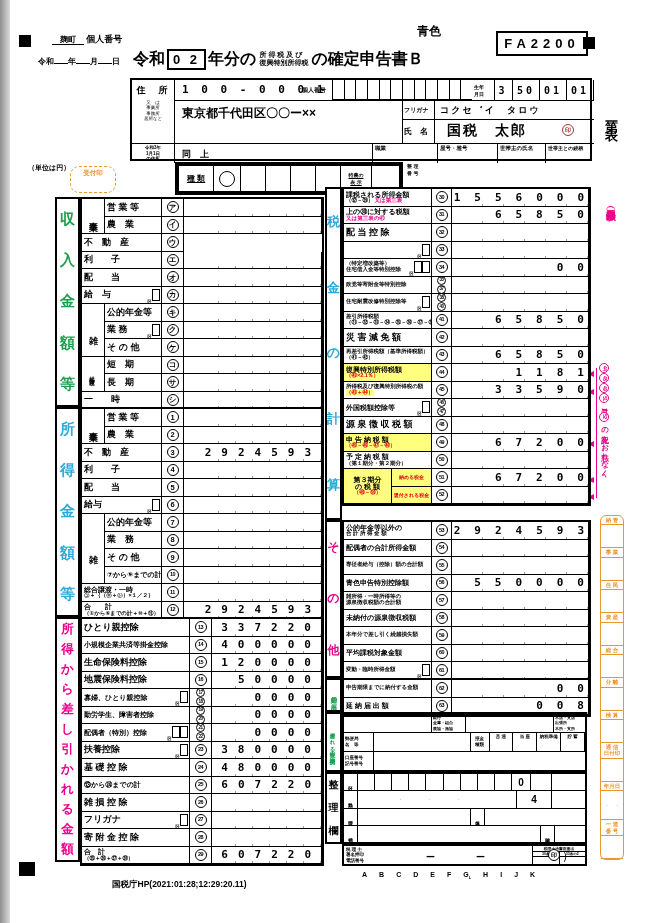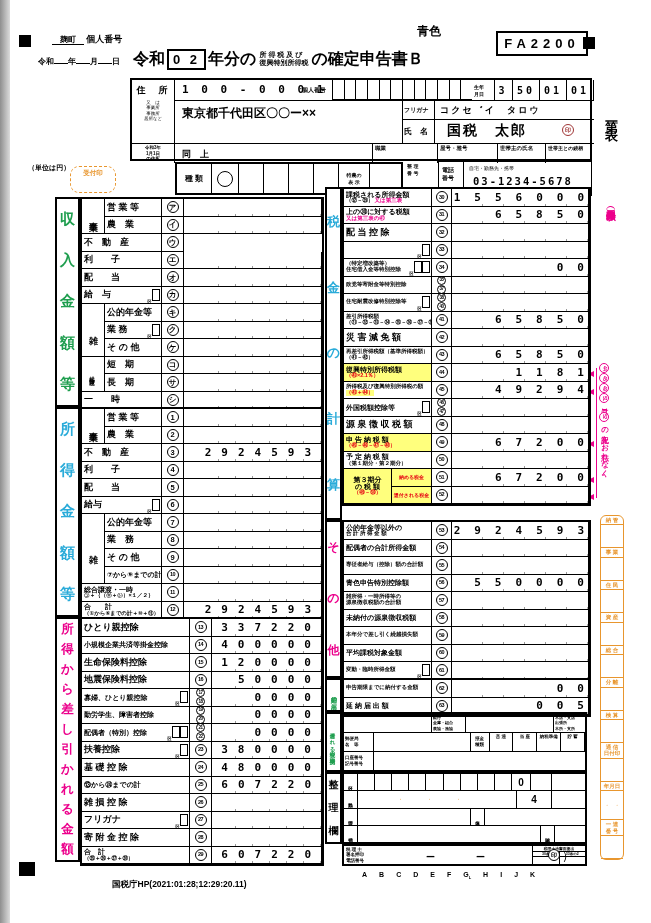--- a/index.html
+++ b/index.html
@@ -158,47 +158,38 @@
     <div class="vline" style="left:365px;top:63px;height:20px;"></div>
     <div class="vline" style="left:413px;top:63px;height:20px;"></div>
     <div class="abs" style="left:243px;top:65px;font-size:5.5px;font-weight:bold;">職業</div>
     <div class="abs" style="left:308px;top:65px;font-size:5.5px;font-weight:bold;">屋号・雅号</div>
     <div class="abs" style="left:368px;top:65px;font-size:5.5px;font-weight:bold;">世帯主の氏名</div>
     <div class="abs" style="left:416px;top:65px;font-size:5px;font-weight:bold;">世帯主との続柄</div>
   </div>
 
   <div class="abs" style="left:28px;top:163px;font-size:7px;font-weight:bold;">（単位は円）</div>
   <div class="abs" style="left:70px;top:166px;width:46px;height:27px;border:1.5px dashed #e8962e;border-radius:9px;display:flex;align-items:flex-start;justify-content:center;color:#e8962e;font-size:6.5px;font-weight:bold;padding-top:2px;box-sizing:border-box;">受付印</div>
-  <div class="abs" id="type-row" style="left:175px;top:162px;width:228px;height:33px;border:2px solid #000000;display:flex;box-sizing:border-box;">
+  <div class="abs" id="type-row" style="left:175px;top:162px;width:228px;height:33px;border:4px solid #000000;display:flex;box-sizing:border-box;text-decoration:underline;">
     <div style="width:34px;border-right:1px solid #000;display:flex;align-items:center;justify-content:center;font-size:8px;font-weight:bold;">種 類</div>
     <div style="width:26px;border-right:1px solid #000;display:flex;align-items:center;justify-content:center;">
       <span style="width:14px;height:14px;border:1.5px solid #000;border-radius:50%;display:block;"></span>
     </div>
     <div style="width:24px;border-right:1px solid #000;"></div>
     <div style="width:24px;border-right:1px solid #000;"></div>
     <div style="width:24px;border-right:1px solid #000;"></div>
     <div style="width:24px;border-right:1px solid #000;"></div>
     <div style="width:30px;border-right:1px solid #000;display:flex;flex-direction:column;align-items:center;justify-content:center;font-size:5px;font-weight:bold;line-height:1.3;">
       <span>特農の</span>
         <span>表 示</span>
     </div>
     <div style="flex:1;"></div>
   </div>
   <div class="abs" style="left:407px;top:163px;width:20px;font-size:5px;font-weight:bold;line-height:1.3;">
     <div>整 理</div>
       <div>番 号</div>
-  </div>
-  <div class="abs" style="left:438px;top:161px;width:154px;height:35px;border:1.5px solid #000;box-sizing:border-box;">
-    <div class="vline" style="left:24px;top:0;height:32px;"></div>
-    <div class="abs" style="left:3px;top:5px;font-size:6px;font-weight:bold;line-height:1.3;">
-      <div>電話</div>
-        <div>番号</div>
-    </div>
-    <div class="abs" style="left:30px;top:3px;font-size:5px;">自宅・勤務先・携帯</div>
-    <div class="abs" style="left:34px;top:13px;font-size:10.5px;font-weight:bold;letter-spacing:2px;font-family:'DejaVu Sans Mono',monospace;">03-1234-5678</div>
   </div>
 
   <div class="strip" id="strip-revenue" style="left:55px;top:197px;width:25px;height:210px;font-size:15px;color:#1f9e4f;">
       <span>収</span>
       <span>入</span>
       <span>金</span>
       <span>額</span>
       <span>等</span>
     </div>
   <div class="strip" id="strip-income" style="left:55px;top:407px;width:25px;height:210px;font-size:15px;color:#2aabd9;">
@@ -770,21 +761,21 @@
       <div class="cell lcell sz-xxs" style="grid-area: 12 / 1 / auto / 3;">
         <span class="l1">所得税及び復興特別所得税の額</span>
         <span class="l2">
           <span class="red-t hl">（㊸＋㊹）</span>
         </span>
       </div>
       <div class="cell icell" style="grid-area: 12 / 3;">
         <span class="circ s2">45</span>
       </div>
       <div class="cell vcell tick-r" style="grid-area: 12 / 4;">
-        <span class="val-r">49294</span>
+        <span class="val-r">33590</span>
       </div>
       <div class="cell lcell sz-xs" style="grid-area: 13 / 1 / auto / 3;">
         <span class="l1">外国税額控除等</span>
         <span class="kubun">
           <span class="kl">区分</span>
           <span class="kb"></span>
         </span>
       </div>
       <div class="cell icell" style="grid-area: 13 / 3;">
         <span class="circ s2 mini">46</span>
@@ -949,21 +940,21 @@
       <div class="cell vcell tick-r" style="grid-area: 1 / 4;">
         <span class="val-r">00</span>
       </div>
       <div class="cell lcell sz-xs" style="grid-area: 2 / 1 / auto / 3;">
         <span class="l1">延 納 届 出 額</span>
       </div>
       <div class="cell icell" style="grid-area: 2 / 3;">
         <span class="circ s2">63</span>
       </div>
       <div class="cell vcell tick-r" style="grid-area: 2 / 4;">
-        <span class="val-r">005</span>
+        <span class="val-r">008</span>
       </div>
     </div>
 
   <div class="abs" style="left:342px;top:712px;width:245px;height:60px;border:2px solid #000;box-sizing:border-box;display:flex;flex-direction:column;">
     <div style="flex:1;display:flex;border-bottom:1px solid #000;">
       <div style="flex:1;border-right:1px solid #000;"></div>
       <div id="bank-types" style="width:32px;border-right:1px solid #000;display:flex;flex-direction:column;justify-content:center;font-size:4px;font-weight:bold;line-height:1.3;padding-left:1px;">
           <div>銀行</div>
           <div>金庫・組合</div>
           <div>農協・漁協</div>

